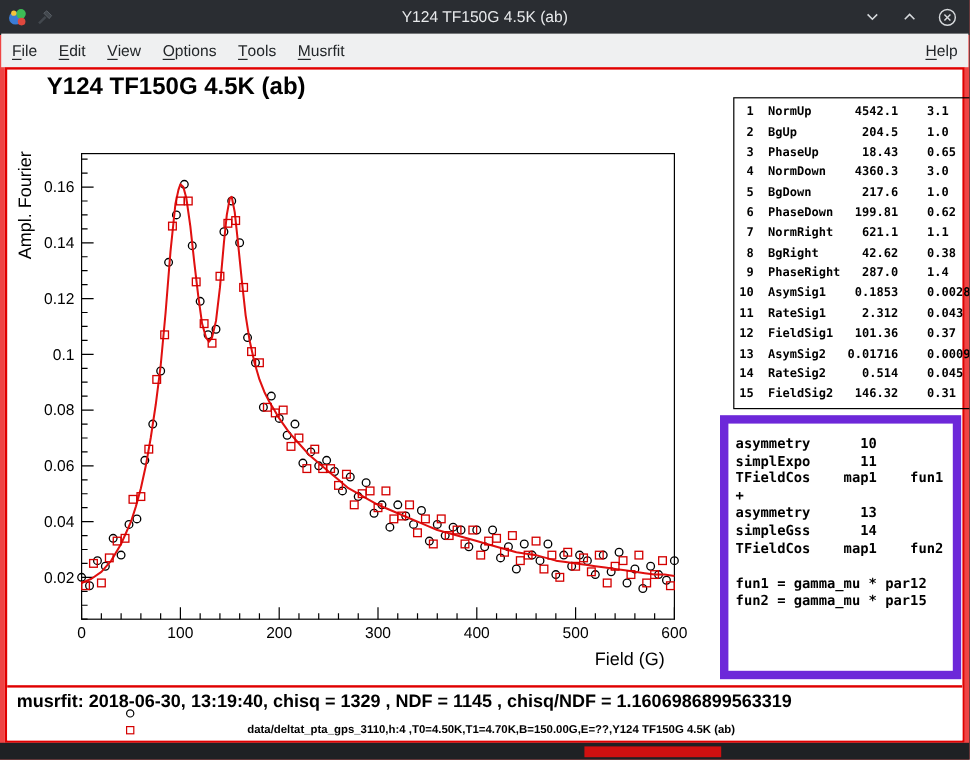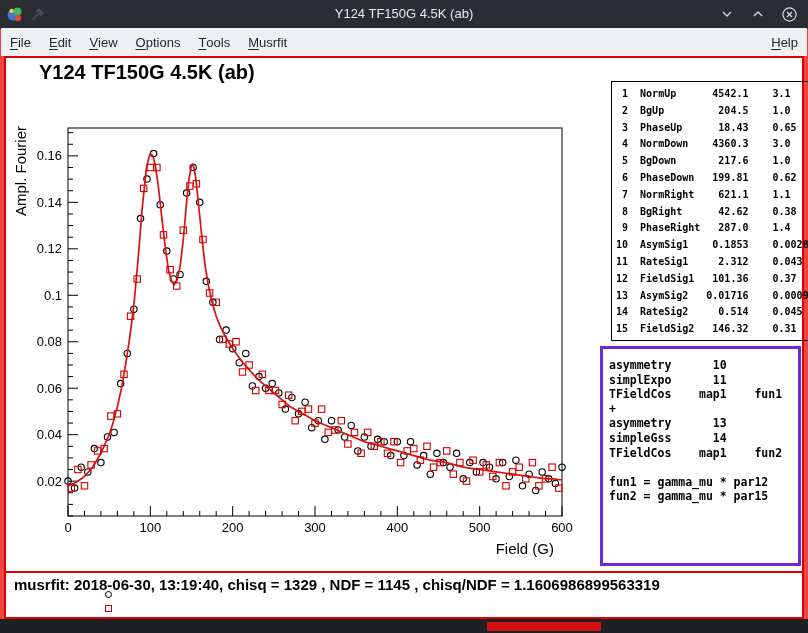--- a/index.html
+++ b/index.html
@@ -27,21 +27,21 @@
           border:2px solid #e00000;}
   .plot-title{position:absolute;left:33px;top:3px;font-size:20px;font-weight:bold;color:#000;}
   .plot-svg{position:absolute;left:0;top:0;width:600px;height:514px;pointer-events:none;}
   .plot-svg text{font-family:"Liberation Sans",sans-serif;fill:#000;}
 
   .stats-box{position:absolute;left:594px;top:23px;width:201px;height:260px;
              border:1px solid #000;box-sizing:border-box;
              font-family:"DejaVu Sans Mono",monospace;font-weight:bold;font-size:10px;
              line-height:16.8px;padding:4px 0 0 4px;white-space:pre;color:#000;overflow:hidden;margin-left:11px;}
   .theory-box{position:absolute;left:594px;top:288px;width:201px;height:220px;
-              border:3px solid #6d28d9;box-sizing:border-box;
+              border:7px solid #6d28d9;box-sizing:border-box;
               font-family:"DejaVu Sans Mono",monospace;font-weight:bold;font-size:11.5px;
               line-height:14.6px;padding:9px 0 0 6px;white-space:pre;color:#000;overflow:hidden;}
 
   
   .bottom-pad{position:absolute;left:0;right:0;bottom:0;height:44px;border-top:2px solid #e00000;
               background:#fff;font-weight:bold;color:#000;}
   .info-line{position:absolute;left:8px;top:3px;font-size:15px;white-space:nowrap;}
   .legend-row{position:absolute;left:0;right:0;height:13px;}
   .legend-marker{position:absolute;left:99px;top:2px;width:7px;height:7px;box-sizing:border-box;background:#fff;}
   .marker-circle{border:1px solid #000;border-radius:50%;}
@@ -372,20 +372,21 @@
 fun2 = gamma_mu * par15</div>
 
     <div class="bottom-pad">
       <div class="info-line">musrfit: 2018-06-30, 13:19:40, chisq = 1329 , NDF = 1145 , chisq/NDF = 1.1606986899563319</div>
       <div id="legend-holder">
           <div class="legend-row" style="top: 16px;">
             <span class="legend-marker marker-circle"></span>
           </div>
           <div class="legend-row" style="top: 30px;">
             <span class="legend-marker marker-square"></span>
+            <span class="legend-label">data/deltat_pta_gps_3110,h:4 ,T0=4.50K,T1=4.70K,B=150.00G,E=??,Y124 TF150G 4.5K (ab)</span>
           </div>
         </div>
     </div>
   </div>
 
   <div class="taskbar">
     <div class="taskbar-red"></div>
   </div>
 
 </div>

